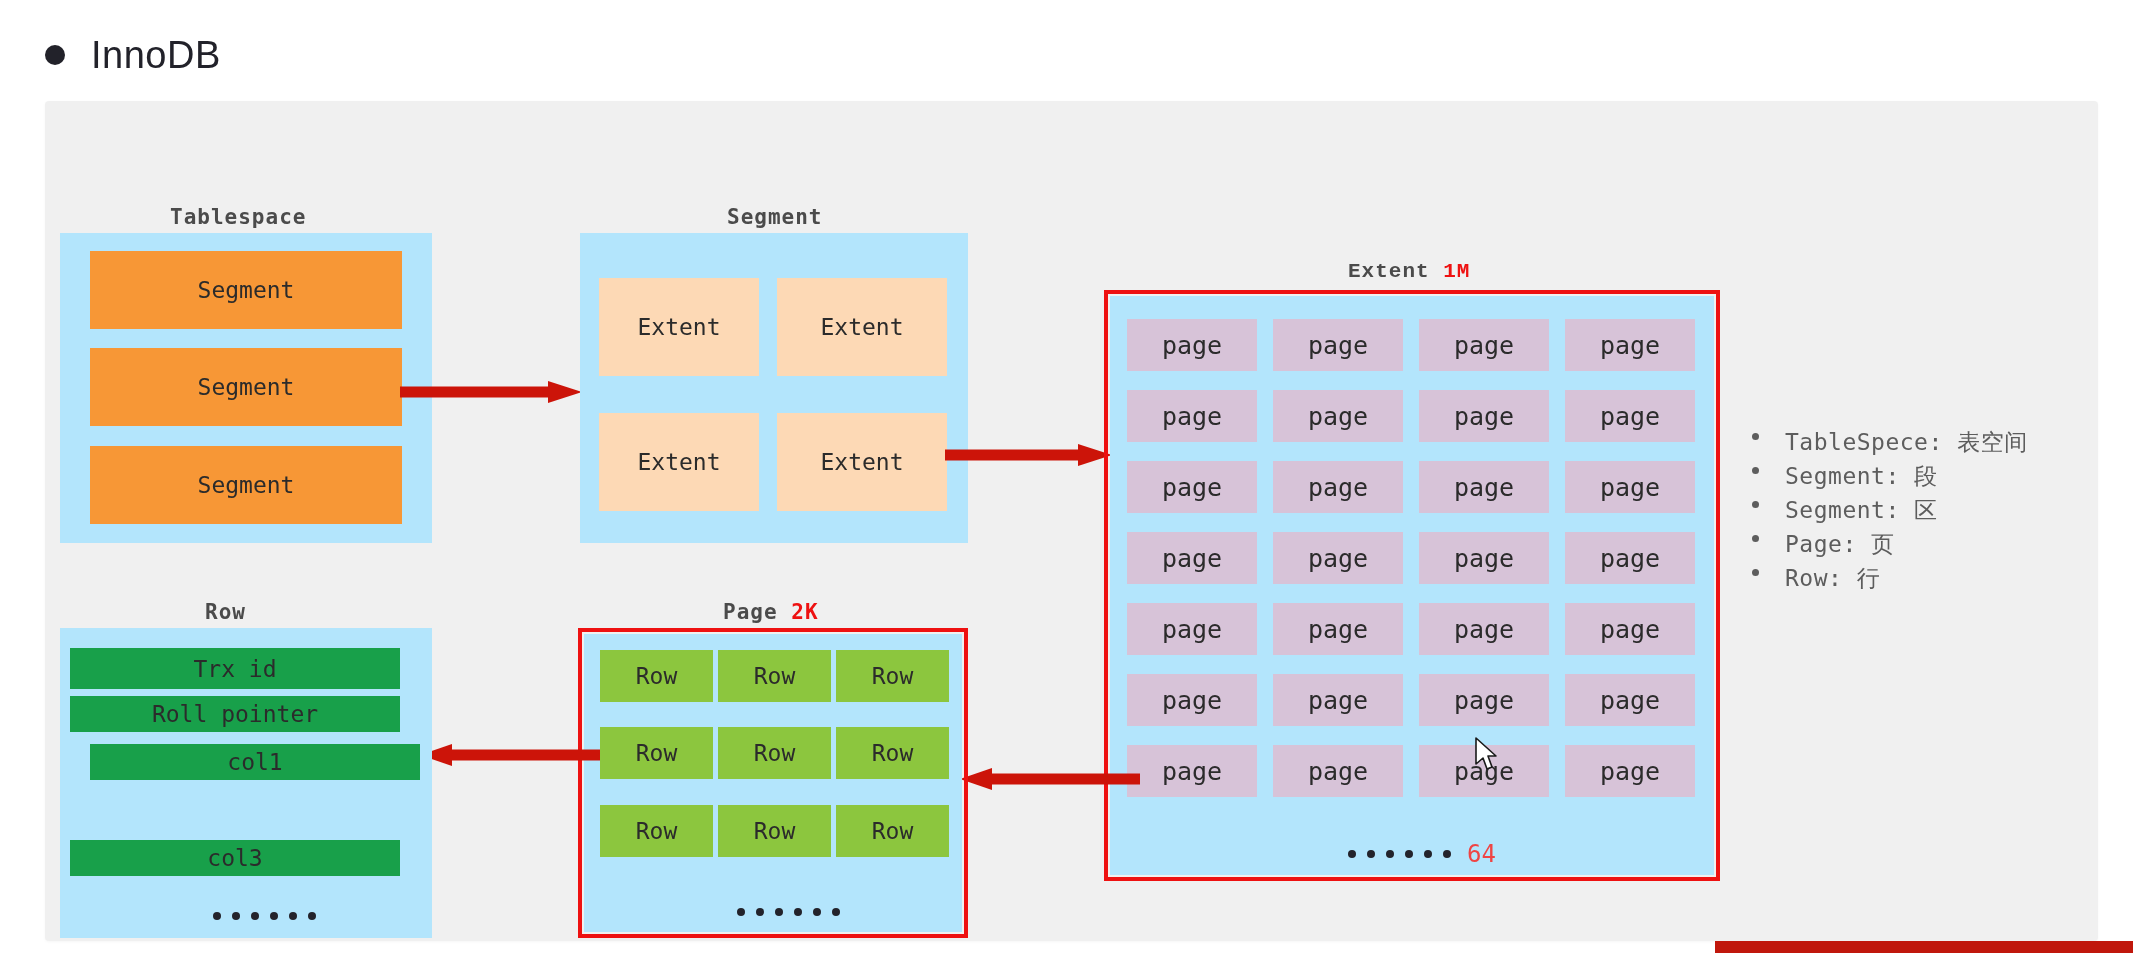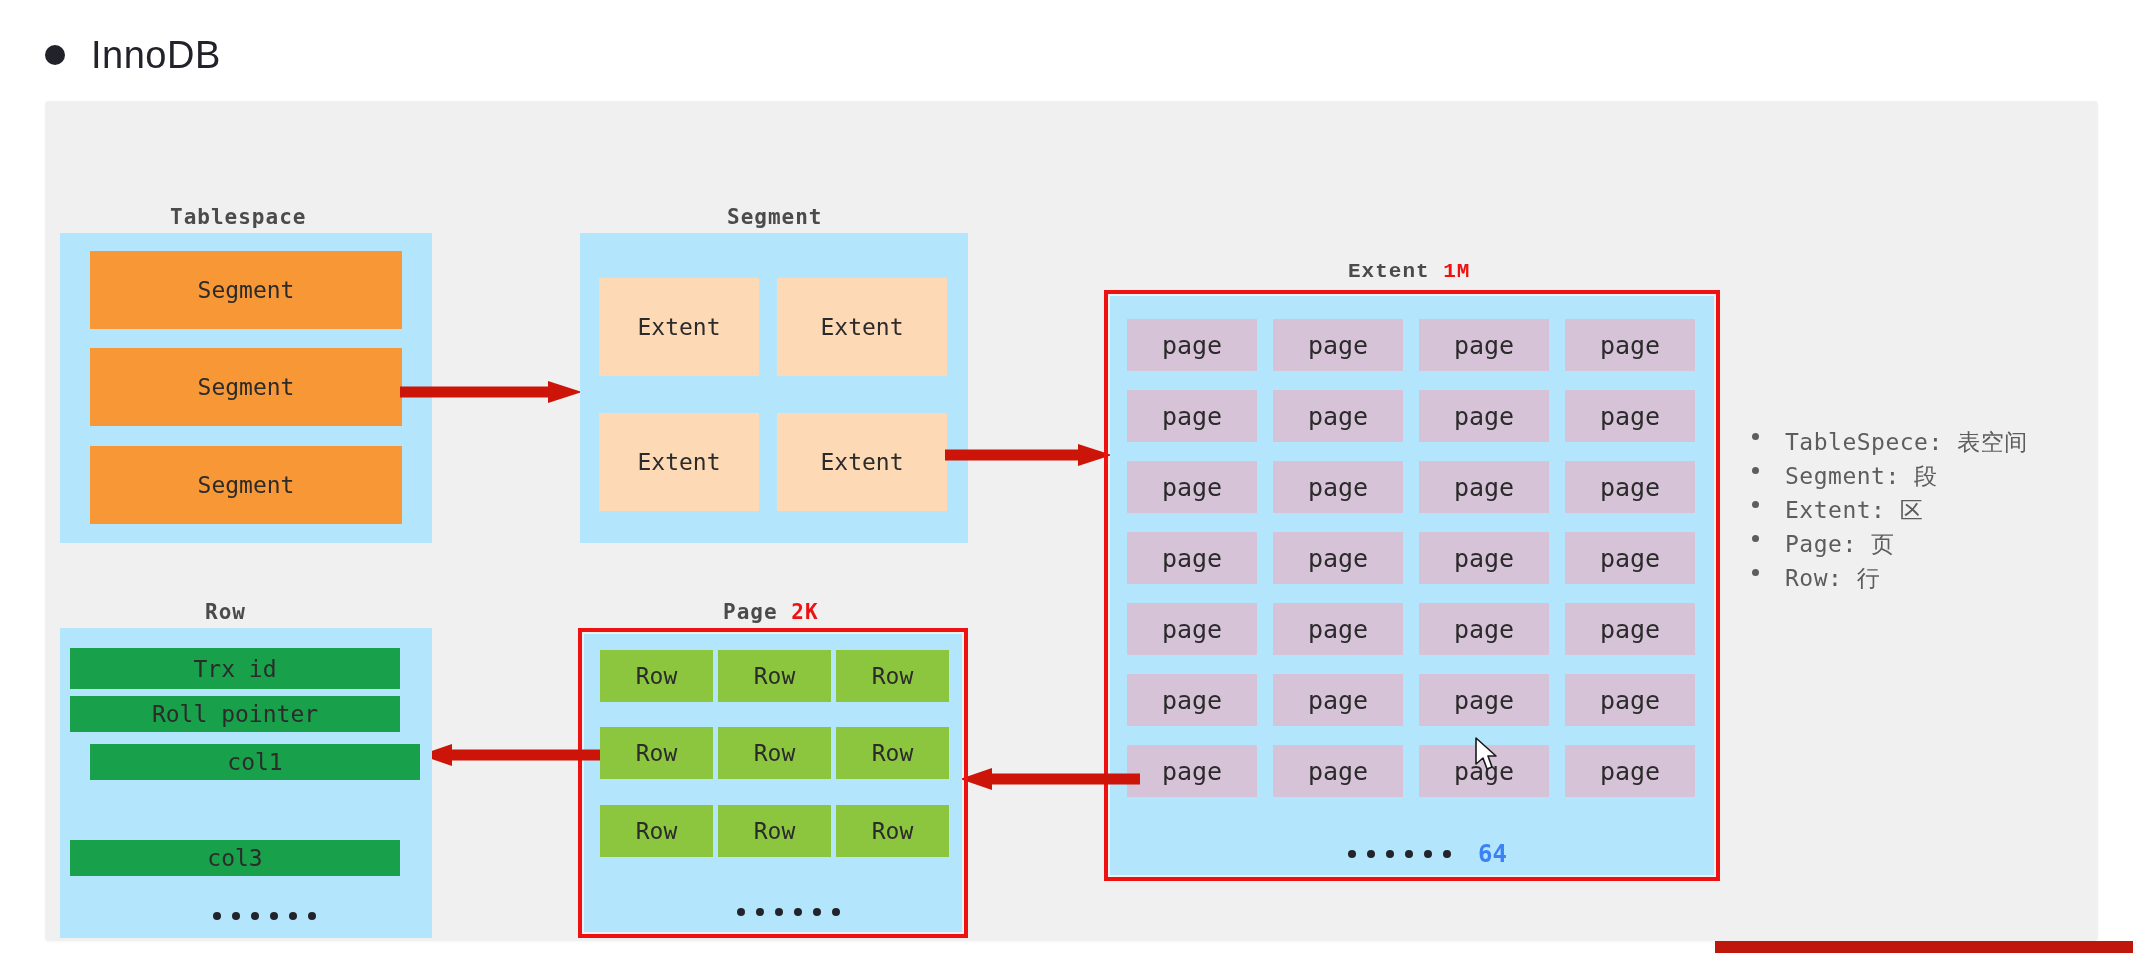--- a/index.html
+++ b/index.html
@@ -129,24 +129,24 @@
   }
   .dots .d {
     width: 8px;
     height: 8px;
     border-radius: 50%;
     background: #23232b;
     flex: 0 0 auto;
   }
   .dots .count {
     font-family: "DejaVu Sans Mono", monospace;
-    font-weight: bold;
+    font-weight: normal;
     font-size: 24px;
-    color: #3b82f6;
-    margin-left: 16px;
+    color: #ef4444;
+    margin-left: 5px;
   }
 
   
   .arrow {
     position: absolute;
     height: 22px;
     display: block;
   }
 
   
@@ -346,21 +346,21 @@
     <div class="legend-item">
       <span class="legend-bullet"></span>
       <span class="legend-text">TableSpece: 表空间</span>
     </div>
     <div class="legend-item">
       <span class="legend-bullet"></span>
       <span class="legend-text">Segment: 段</span>
     </div>
     <div class="legend-item">
       <span class="legend-bullet"></span>
-      <span class="legend-text">Extent: 区</span>
+      <span class="legend-text">Segment: 区</span>
     </div>
     <div class="legend-item">
       <span class="legend-bullet"></span>
       <span class="legend-text">Page: 页</span>
     </div>
     <div class="legend-item">
       <span class="legend-bullet"></span>
       <span class="legend-text">Row: 行</span>
     </div>
   </div>

